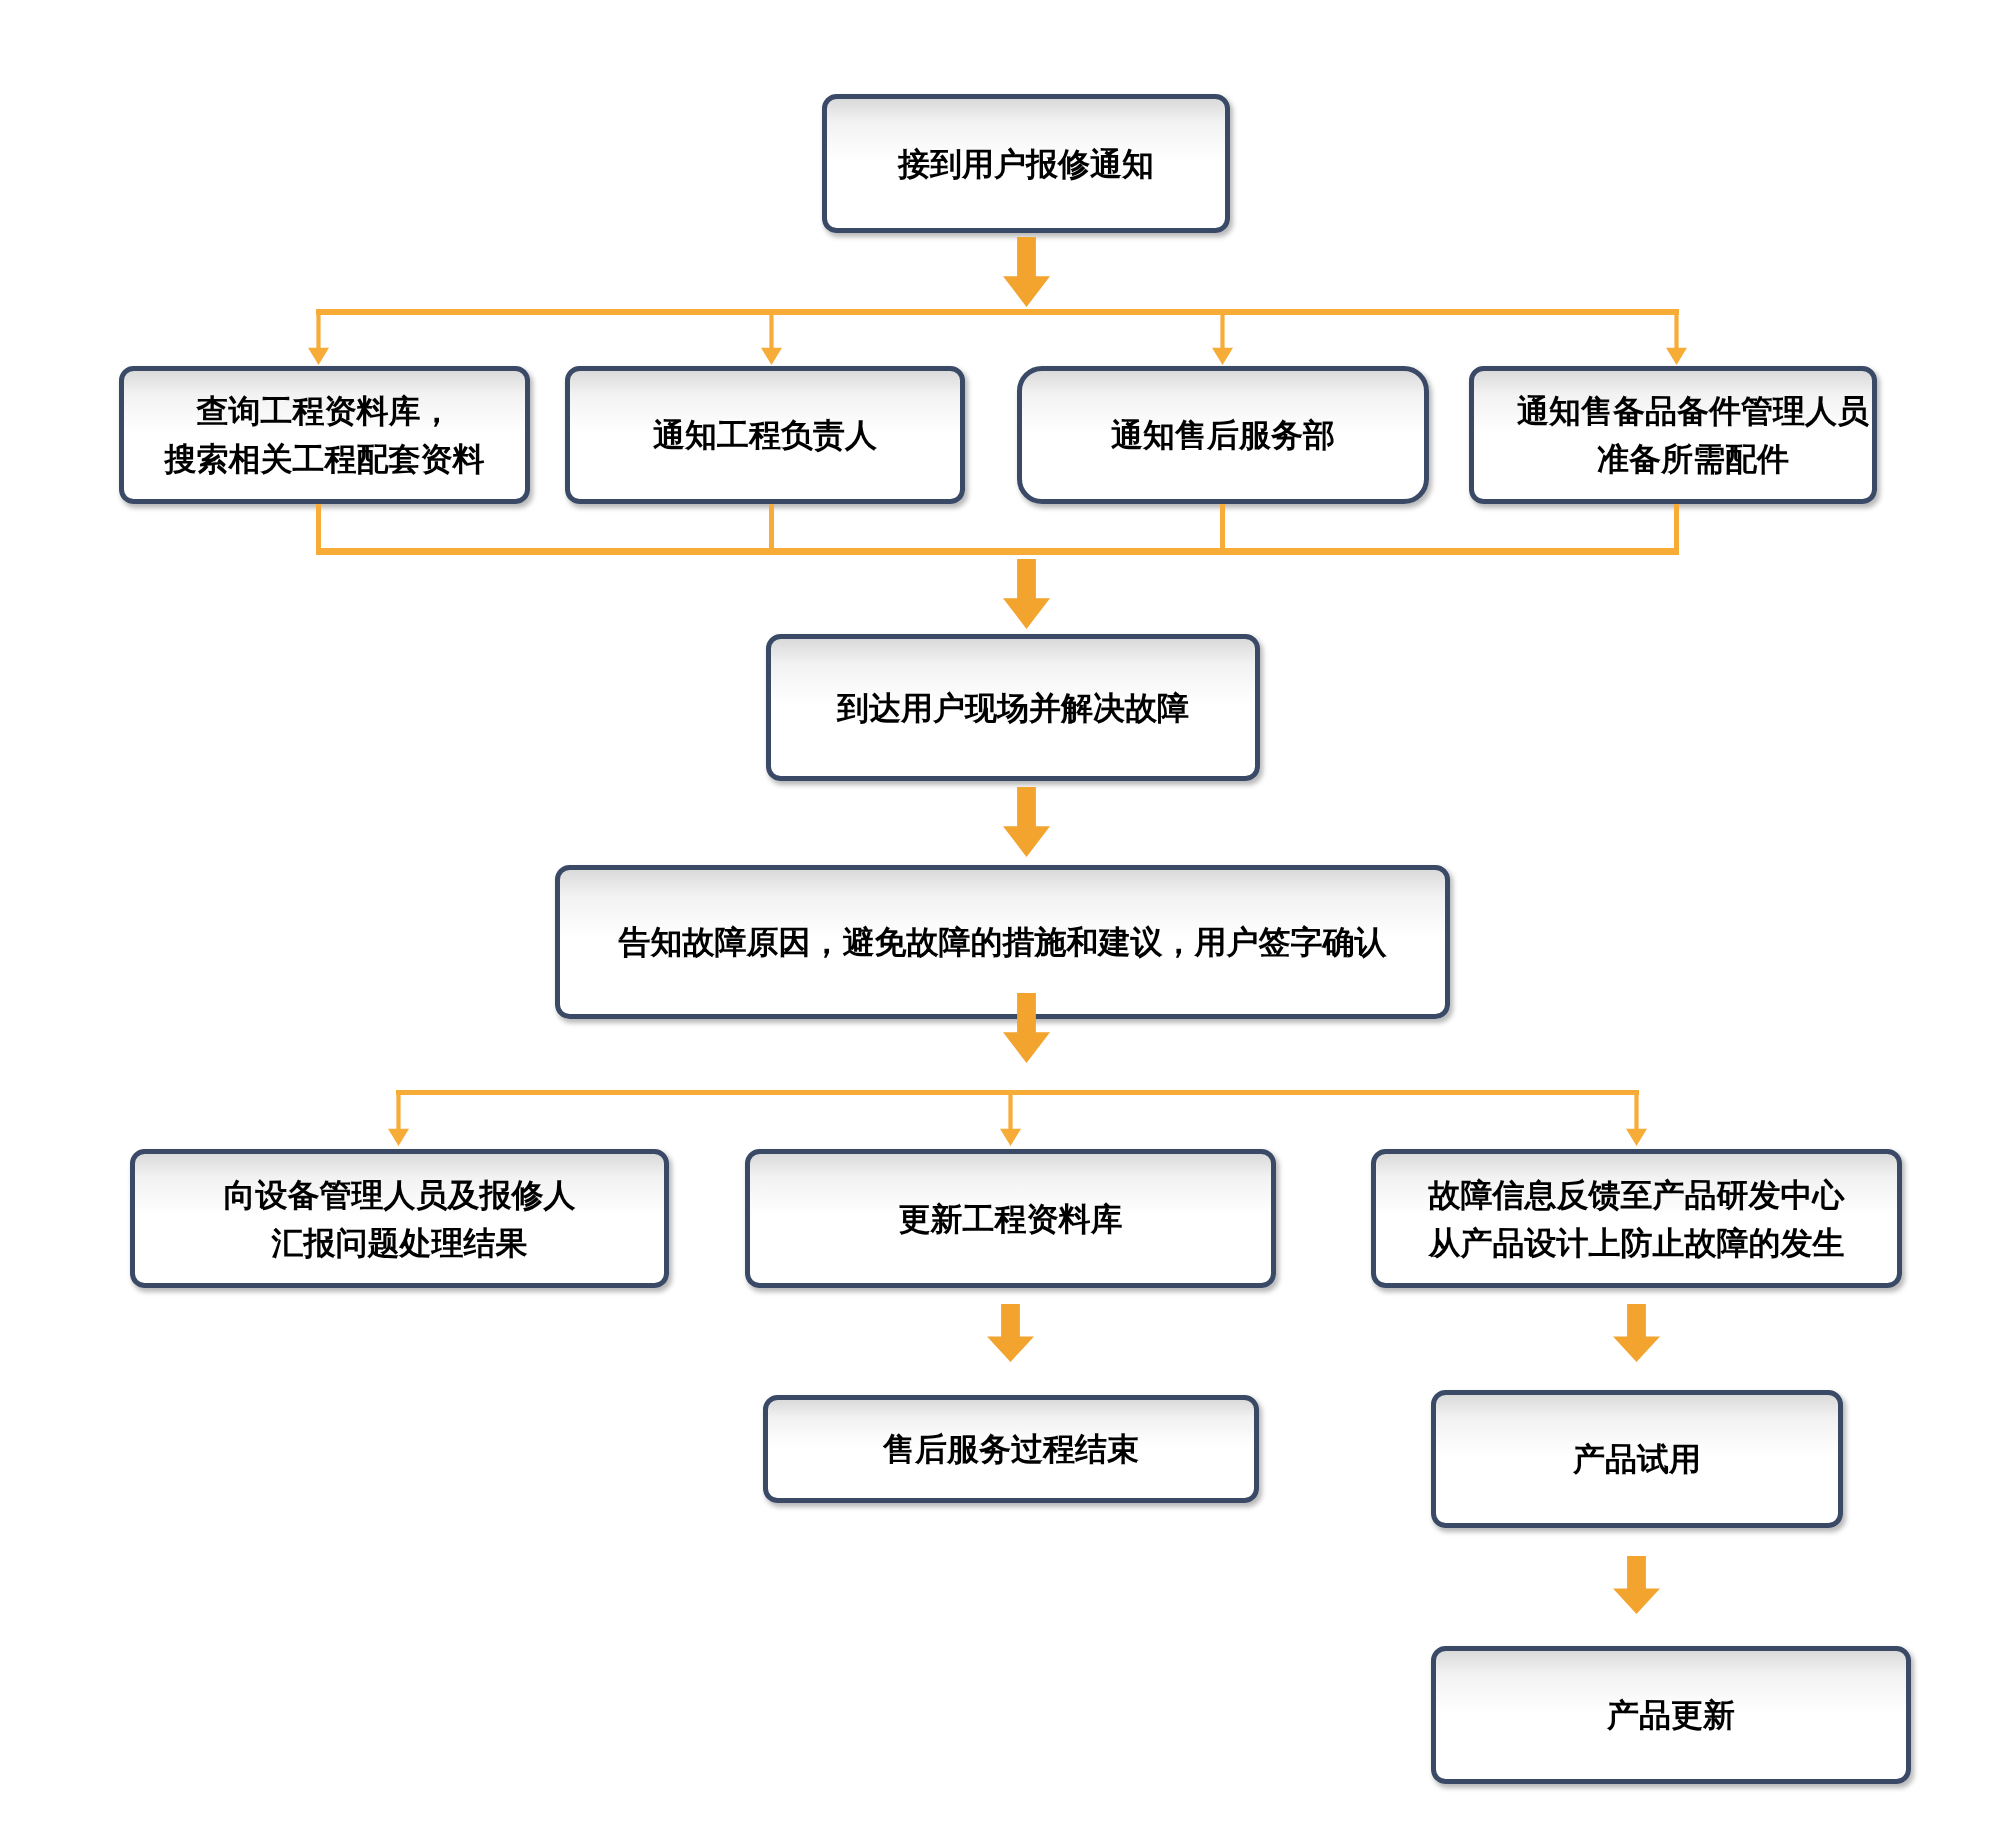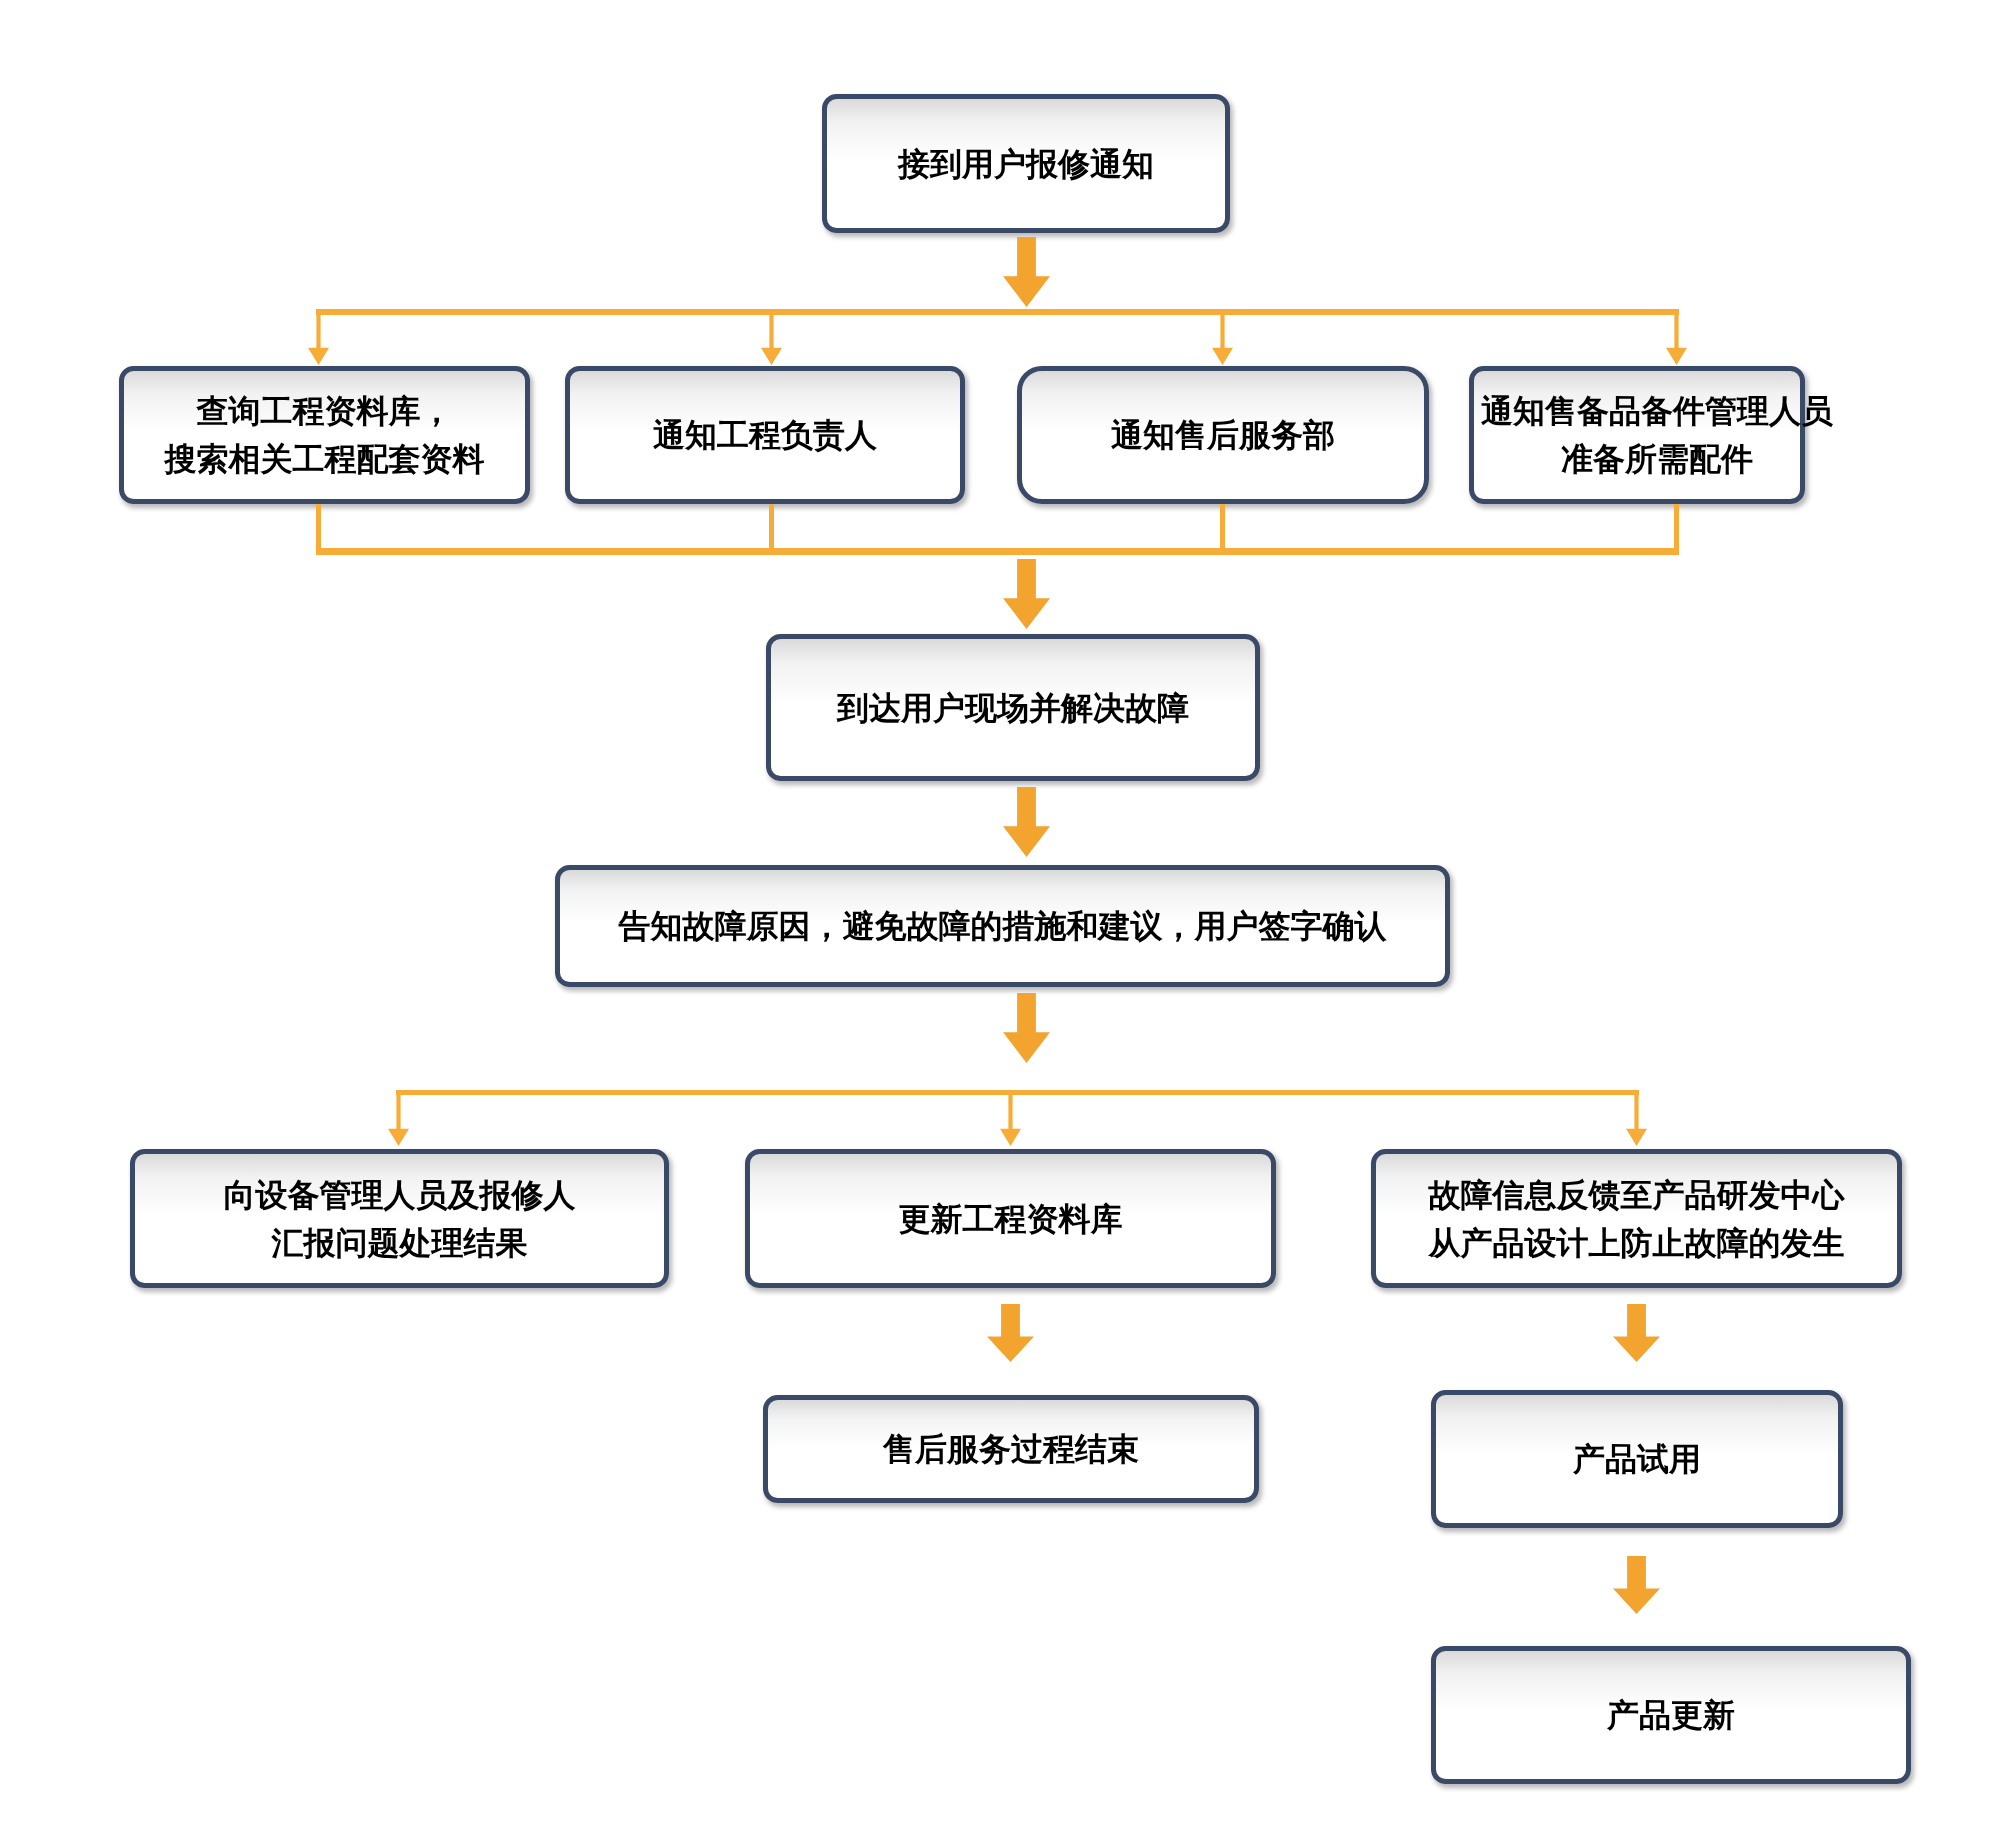--- a/index.html
+++ b/index.html
@@ -67,39 +67,39 @@
   <div class="node" style="left:119px;top:366px;width:411px;height:138px;">
     <span class="line">查询工程资料库，</span>
     <span class="line">搜索相关工程配套资料</span>
   </div>
   <div class="node" style="left:565px;top:366px;width:400px;height:138px;">
     <span class="line">通知工程负责人</span>
   </div>
   <div class="node" style="left:1017px;top:366px;width:412px;height:138px;border-radius:25px;">
     <span class="line">通知售后服务部</span>
   </div>
-  <div class="node" style="left:1469px;top:366px;width:336px;height:138px;padding-left:43px;">
+  <div class="node" style="left:1469px;top:366px;width:408px;height:138px;padding-left:43px;">
     <span class="line">通知售备品备件管理人员</span>
     <span class="line">准备所需配件</span>
   </div>
 
   <div class="vline" style="left:316px;top:504px;width:4.9px;height:49px;"></div>
   <div class="vline" style="left:769px;top:504px;width:4.9px;height:49px;"></div>
   <div class="vline" style="left:1220px;top:504px;width:4.9px;height:49px;"></div>
   <div class="vline" style="left:1674px;top:504px;width:4.9px;height:49px;"></div>
   <div class="hline" style="left:316px;top:548px;width:1363px;height:7.3px;"></div>
   <div class="arrow-big" style="left:1003px;top:559px;width:47px;height:70px;"></div>
 
   <div class="node" style="left:766px;top:634px;width:494px;height:147px;">
     <span class="line">到达用户现场并解决故障</span>
   </div>
 
   <div class="arrow-big" style="left:1003px;top:787px;width:47px;height:70px;"></div>
 
-  <div class="node" style="left:555px;top:865px;width:895px;height:122px;text-align:right;">
+  <div class="node" style="left:555px;top:865px;width:895px;height:154px;text-align:right;">
     <span class="line">告知故障原因，避免故障的措施和建议，用户签字确认</span>
   </div>
 
   <div class="arrow-big" style="left:1003px;top:993px;width:47px;height:70px;"></div>
   <div class="hline" style="left:396px;top:1090px;width:1243px;height:4.9px;"></div>
   <div class="arrow-thin" style="left:388px;top:1094px;width:21px;height:52px;"></div>
   <div class="arrow-thin" style="left:1000px;top:1094px;width:21px;height:52px;"></div>
   <div class="arrow-thin" style="left:1626px;top:1094px;width:21px;height:52px;"></div>
 
   <div class="node" style="left:130px;top:1149px;width:539px;height:139px;">

